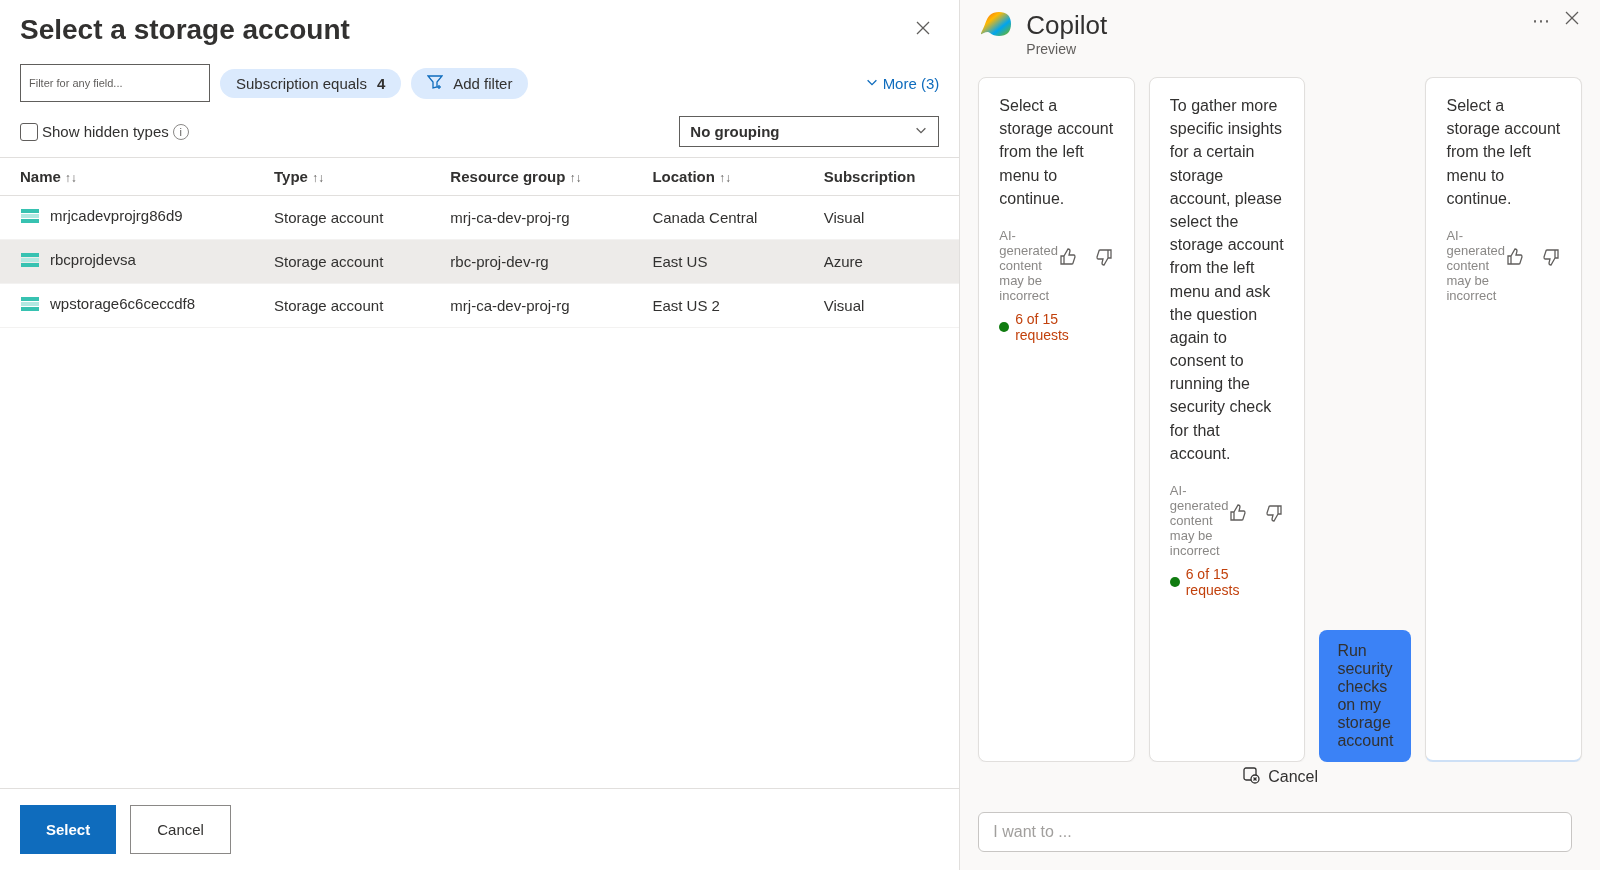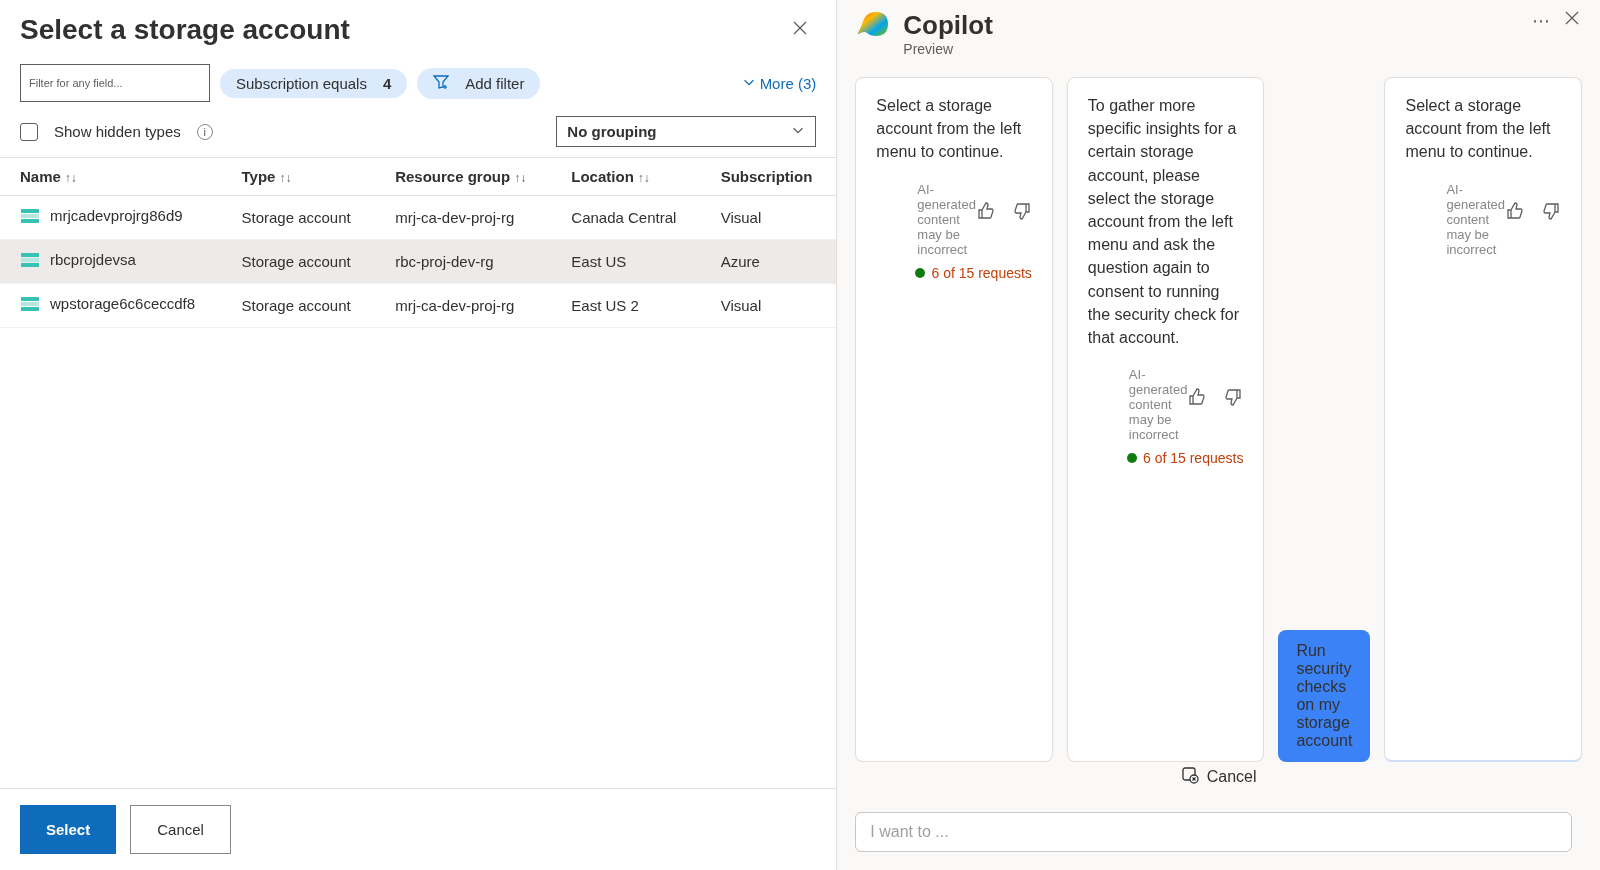--- a/index.html
+++ b/index.html
@@ -7,27 +7,27 @@
 
   
   .left-pane { width: 970px; height: 100%; display: flex; flex-direction: column; border-right: 1px solid #e1dfdd; }
   .lp-header { display: flex; align-items: flex-start; justify-content: space-between; padding: 14px 24px 18px 20px; }
   .lp-title { font-size: 28px; font-weight: 600; }
   .close-x { font-size: 20px; color: #605e5c; cursor: pointer; padding: 4px; }
 
   .lp-toolbar { padding: 0 20px; display: flex; align-items: center; gap: 10px; flex-wrap: wrap; }
   .filter-input { width: 190px; padding: 12px 8px; border: 1px solid #605e5c; font-size: 11px; }
   .filter-input::placeholder { color: #605e5c; }
-  .pill { background: #dbeafd; border-radius: 16px; padding: 6px 16px; font-size: 15px; display: inline-flex; align-items: center; gap: 16px; cursor: pointer; }
+  .pill { background: #dbeafd; border-radius: 16px; padding: 6px 16px; font-size: 15px; display: inline-flex; align-items: center; gap: 10px; cursor: pointer; }
   .pill .bold { font-weight: 600; }
   .pill svg { width: 16px; height: 16px; }
   .more-link { margin-left: auto; color: #0f6cbd; font-size: 15px; cursor: pointer; display: inline-flex; align-items: center; gap: 4px; }
 
   .lp-row2 { display: flex; align-items: center; justify-content: space-between; padding: 14px 20px 10px 20px; }
-  .show-hidden { display: inline-flex; align-items: center; gap: 16px; font-size: 15px; cursor: pointer; }
+  .show-hidden { display: inline-flex; align-items: center; gap: 4px; font-size: 15px; cursor: pointer; }
   .checkbox { width: 18px; height: 18px; border: 1px solid #605e5c; border-radius: 3px; }
   .info-icon { width: 16px; height: 16px; border: 1px solid #8a8886; border-radius: 50%; display: inline-flex; align-items: center; justify-content: center; font-size: 11px; color: #605e5c; }
 
   .grouping-select { border: 1px solid #605e5c; padding: 6px 10px; font-size: 15px; width: 260px; display: flex; align-items: center; justify-content: space-between; cursor: pointer; font-weight: bold; }
   .chev { font-size: 14px; color: #605e5c; }
 
   
   .table-wrap { flex: 1; overflow: auto; }
   table { width: 100%; border-collapse: collapse; }
   th { text-align: left; padding: 10px 20px; font-size: 15px; font-weight: 600; border-bottom: 1px solid #e1dfdd; border-top: 1px solid #e1dfdd; white-space: nowrap; }
@@ -40,32 +40,32 @@
   
   .lp-footer { border-top: 1px solid #e1dfdd; padding: 16px 20px; display: flex; gap: 14px; }
   .btn-primary { background: #0f6cbd; color: #fff; border: none; padding: 16px 26px; font-size: 15px; font-weight: 600; cursor: pointer; }
   .btn-secondary { background: #fff; color: #323130; border: 1px solid #8a8886; padding: 8px 26px; font-size: 15px; cursor: pointer; }
 
   
   .right-pane { flex: 1; height: 100%; display: flex; flex-direction: column; background: #faf9f8; }
   .rp-header { display: flex; align-items: flex-start; padding: 10px 20px; gap: 12px; }
   .copilot-logo svg { width: 34px; height: 34px; }
   .rp-title-block { flex: 1; }
-  .rp-title { font-size: 26px; font-weight: 700; }
+  .rp-title { font-size: 26px; font-weight: 400; }
   .rp-subtitle { font-size: 14px; color: #605e5c; }
   .rp-actions { display: flex; gap: 14px; color: #605e5c; }
   .rp-actions .icon-btn { cursor: pointer; font-size: 18px; }
 
   .rp-body { flex: 1; overflow-y: auto; padding: 10px 18px 0 18px; display: flex; gap: 14px; }
 
   .msg-card { background: #fff; border: 1px solid #e1dfdd; border-radius: 8px; padding: 16px 20px 12px 20px; box-shadow: 0 1px 2px rgba(0,0,0,0.04); }
   .msg-card.last-progress { border-bottom: 2px solid #cde0f6; }
   .msg-text { font-size: 16px; line-height: 1.45; color: #323130; }
   .msg-disclaimer { font-size: 13px; color: #8a8886; margin-top: 12px; }
-  .msg-footer { display: flex; align-items: center; justify-content: flex-start; margin-top: 6px; margin-left: 41px; }
+  .msg-footer { display: flex; align-items: center; justify-content: flex-start; margin-top: 6px; }
   .feedback { display: flex; gap: 16px; margin-left: auto; }
   .feedback .fb { cursor: pointer; color: #605e5c; }
   .feedback svg { width: 20px; height: 20px; }
   .requests-line { display: flex; align-items: center; justify-content: flex-end; gap: 6px; font-size: 14px; color: #c2410c; margin-top: 8px; }
   .green-dot { width: 10px; height: 10px; border-radius: 50%; background: #107c10; }
 
   .user-msg { align-self: flex-end; background: #3b82f6; border-radius: 8px; padding: 12px 18px; font-size: 16px; max-width: 80%; }
 
   .cancel-row { text-align: center; padding: 4px 0 10px 0; }
   .cancel-link { display: inline-flex; align-items: center; gap: 8px; font-size: 16px; color: #323130; cursor: pointer; }

